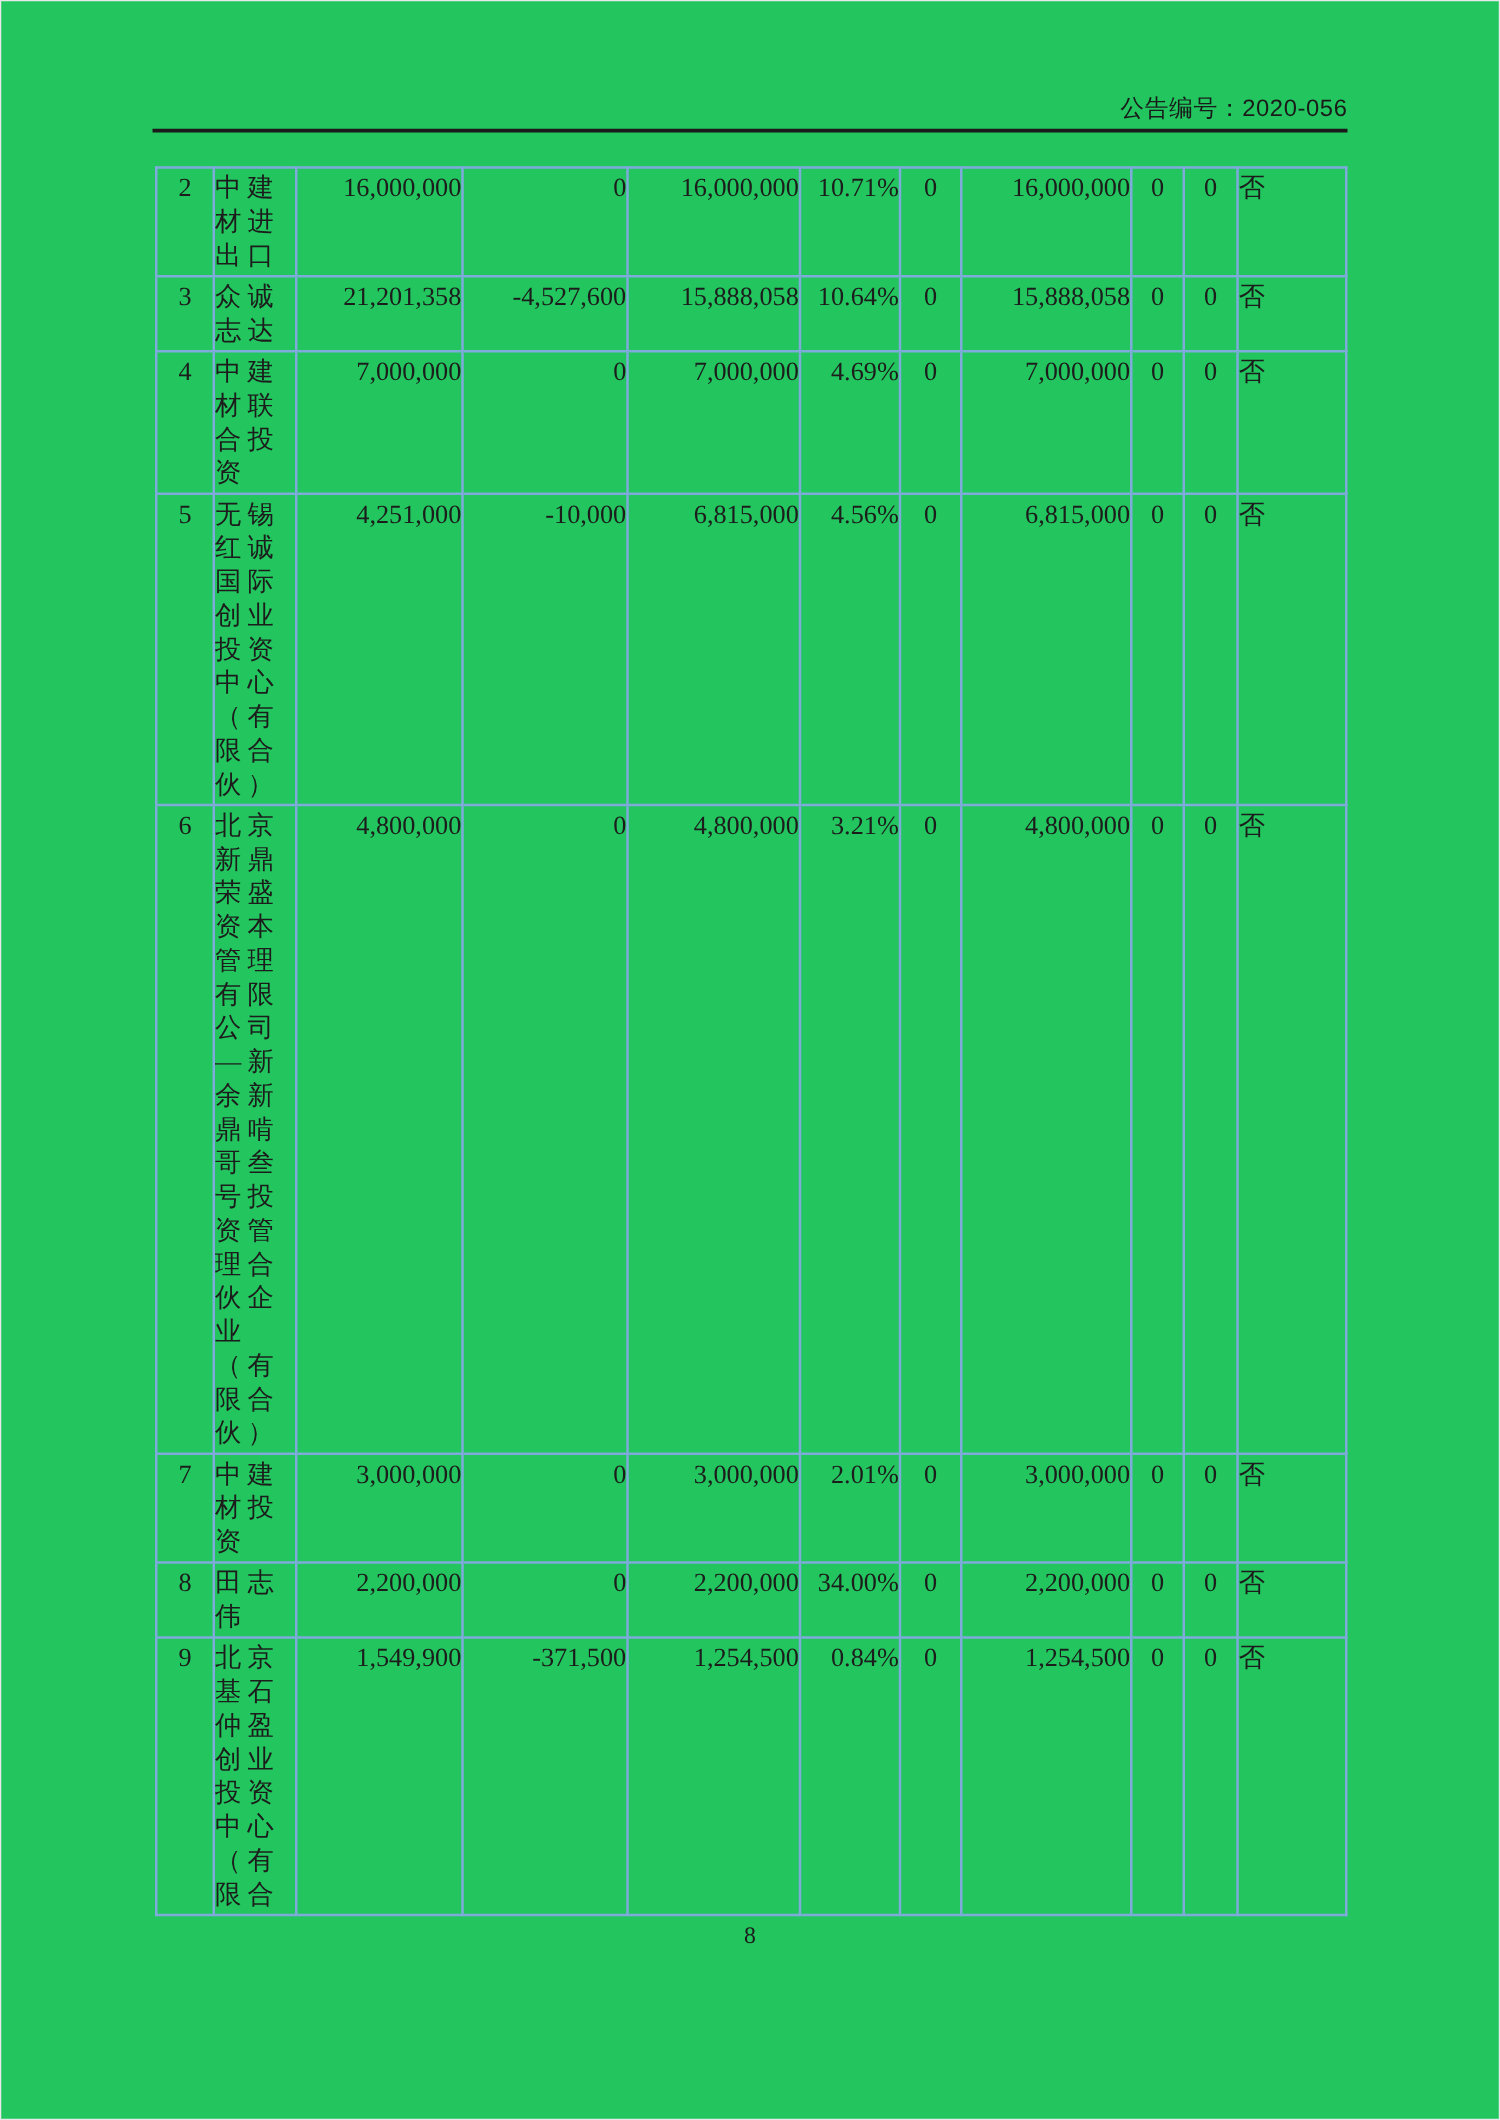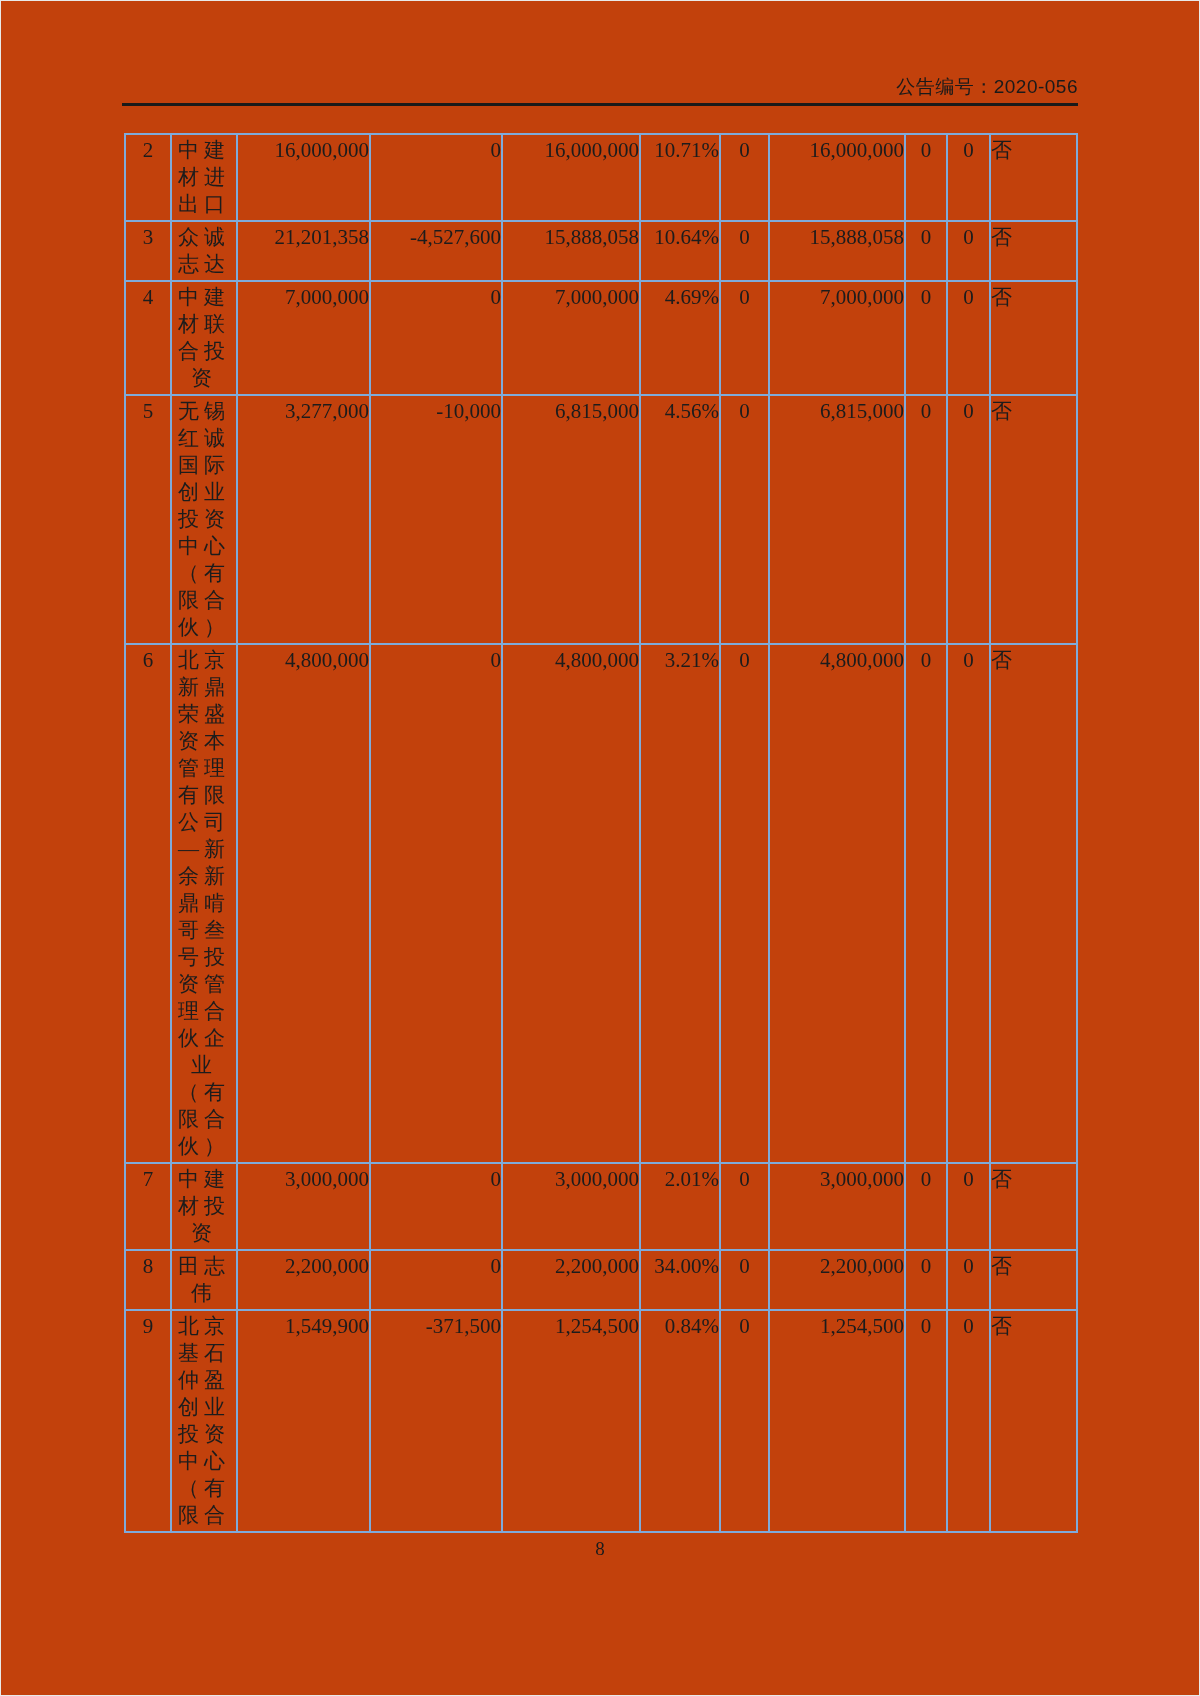--- a/index.html
+++ b/index.html
@@ -1,19 +1,19 @@
 <!DOCTYPE html>
 <html><head>
 <meta charset="utf-8">
 <style>
   html,body{margin:0;padding:0;background:#f3f3f3;}
   .page{
     position:relative;
     width:1200px;height:1696px;
-    background:#c2410c;
+    background:#22c55e;
     overflow:hidden;
     font-family:"Liberation Serif","DejaVu Serif",serif;
     color:#1c1c1c;
     box-shadow:inset 0 0 0 1px #e9e9e9;
   }
   .header{
     position:absolute;
     top:74px;left:122px;width:956px;
     text-align:right;
     font-family:"Liberation Sans","DejaVu Sans",sans-serif;
@@ -42,21 +42,20 @@
     overflow:hidden;
   }
   td.col-no{ text-align:center; }
   td.col-name{
     font-size:24px;
     letter-spacing:5px;
     padding-left:5px;
     padding-right:0;
     line-break:strict;
     word-break:normal;
-    text-align:center;
   }
   td.num-a{ text-align:right; padding-right:12px; }
   td.pct  { text-align:right; padding-right:6px;margin-top:10px;  }
   td.zero { text-align:center; }
   td.num-b{ text-align:right; padding-right:16px; }
   td.flag { font-size:24px; padding-left:8px; }
   .page-number{
     position:absolute;
     top:1538px;left:0;width:1200px;
     text-align:center;
@@ -123,21 +122,21 @@
           <td class="pct">4.69%</td>
           <td class="zero">0</td>
           <td class="num-b">7,000,000</td>
           <td class="zero">0</td>
           <td class="zero">0</td>
           <td class="flag">否</td>
         </tr>
         <tr>
           <td class="col-no">5</td>
           <td class="col-name">无锡红诚国际创业投资中心（有限合伙）</td>
-          <td class="num-a">3,277,000</td>
+          <td class="num-a">4,251,000</td>
           <td class="num-a">-10,000</td>
           <td class="num-a">6,815,000</td>
           <td class="pct">4.56%</td>
           <td class="zero">0</td>
           <td class="num-b">6,815,000</td>
           <td class="zero">0</td>
           <td class="zero">0</td>
           <td class="flag">否</td>
         </tr>
         <tr>

